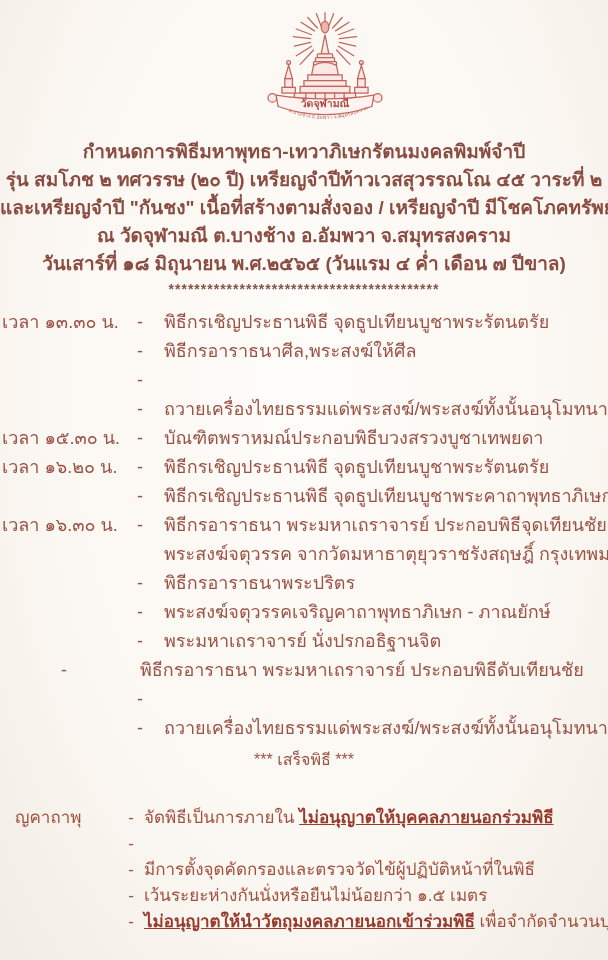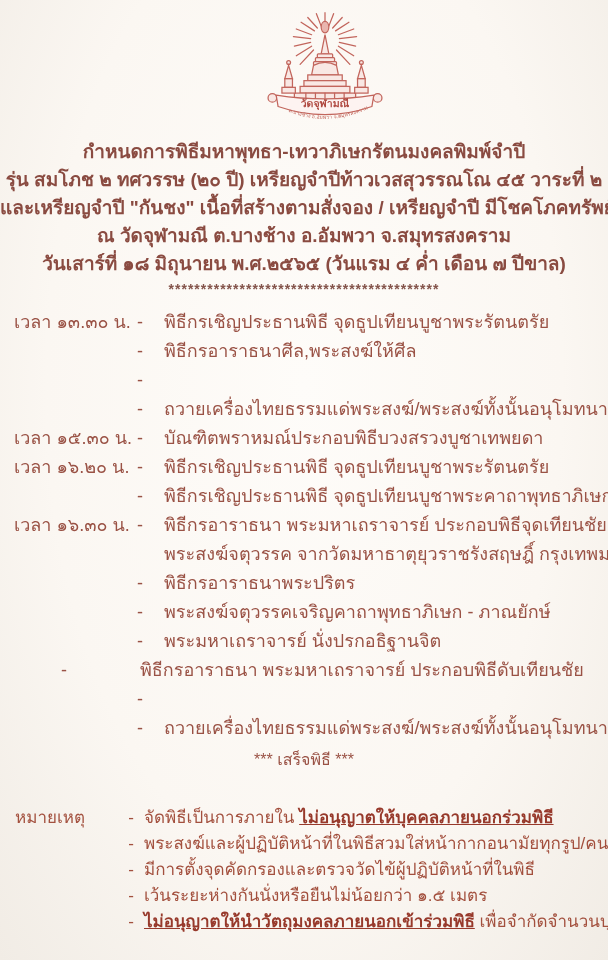--- a/index.html
+++ b/index.html
@@ -40,21 +40,21 @@
   
   .schedule{margin-top:8px;}
   .srow{
     display:grid;
     grid-template-columns:128px 24px 1fr;
     min-height:29px;
     line-height:29px;
     font-size:18px;
     color:#9a5245;
   }
-  .srow .time{padding-left:14px;white-space:nowrap;}
+  .srow .time{padding-left:2px;white-space:nowrap;}
   .srow .dash{text-align:center;}
   .srow .stext{white-space:nowrap;margin-left:12px;}
   .finish-line{
     text-align:center;
     font-size:16px;
     line-height:30px;
     margin-top:2px;
     color:#9a5245;
   }
   
@@ -238,29 +238,28 @@
       <span class="dash">-</span>
       <span class="stext">ถวายเครื่องไทยธรรมแด่พระสงฆ์/พระสงฆ์ทั้งนั้นอนุโมทนา</span>
     </div>
 
     <div class="finish-line">*** เสร็จพิธี ***</div>
   </div>
 
   <div class="notes">
 
     <div class="nrow">
-      <span class="nlabel">หมายเหตุ</span>
+      <span class="nlabel">ญคาถาพุ</span>
       <span class="ndash">-</span>
       <span class="ntext"><span>จัดพิธีเป็นการภายใน </span><span class="nem">ไม่อนุญาตให้บุคคลภายนอกร่วมพิธี</span><span></span></span>
     </div>
 
     <div class="nrow">
       <span class="nlabel"></span>
       <span class="ndash">-</span>
-      <span class="ntext"><span>พระสงฆ์และผู้ปฏิบัติหน้าที่ในพิธีสวมใส่หน้ากากอนามัยทุกรูป/คน</span><span class="nem"></span><span></span></span>
     </div>
 
     <div class="nrow">
       <span class="nlabel"></span>
       <span class="ndash">-</span>
       <span class="ntext"><span>มีการตั้งจุดคัดกรองและตรวจวัดไข้ผู้ปฏิบัติหน้าที่ในพิธี</span><span class="nem"></span><span></span></span>
     </div>
 
     <div class="nrow">
       <span class="nlabel"></span>

